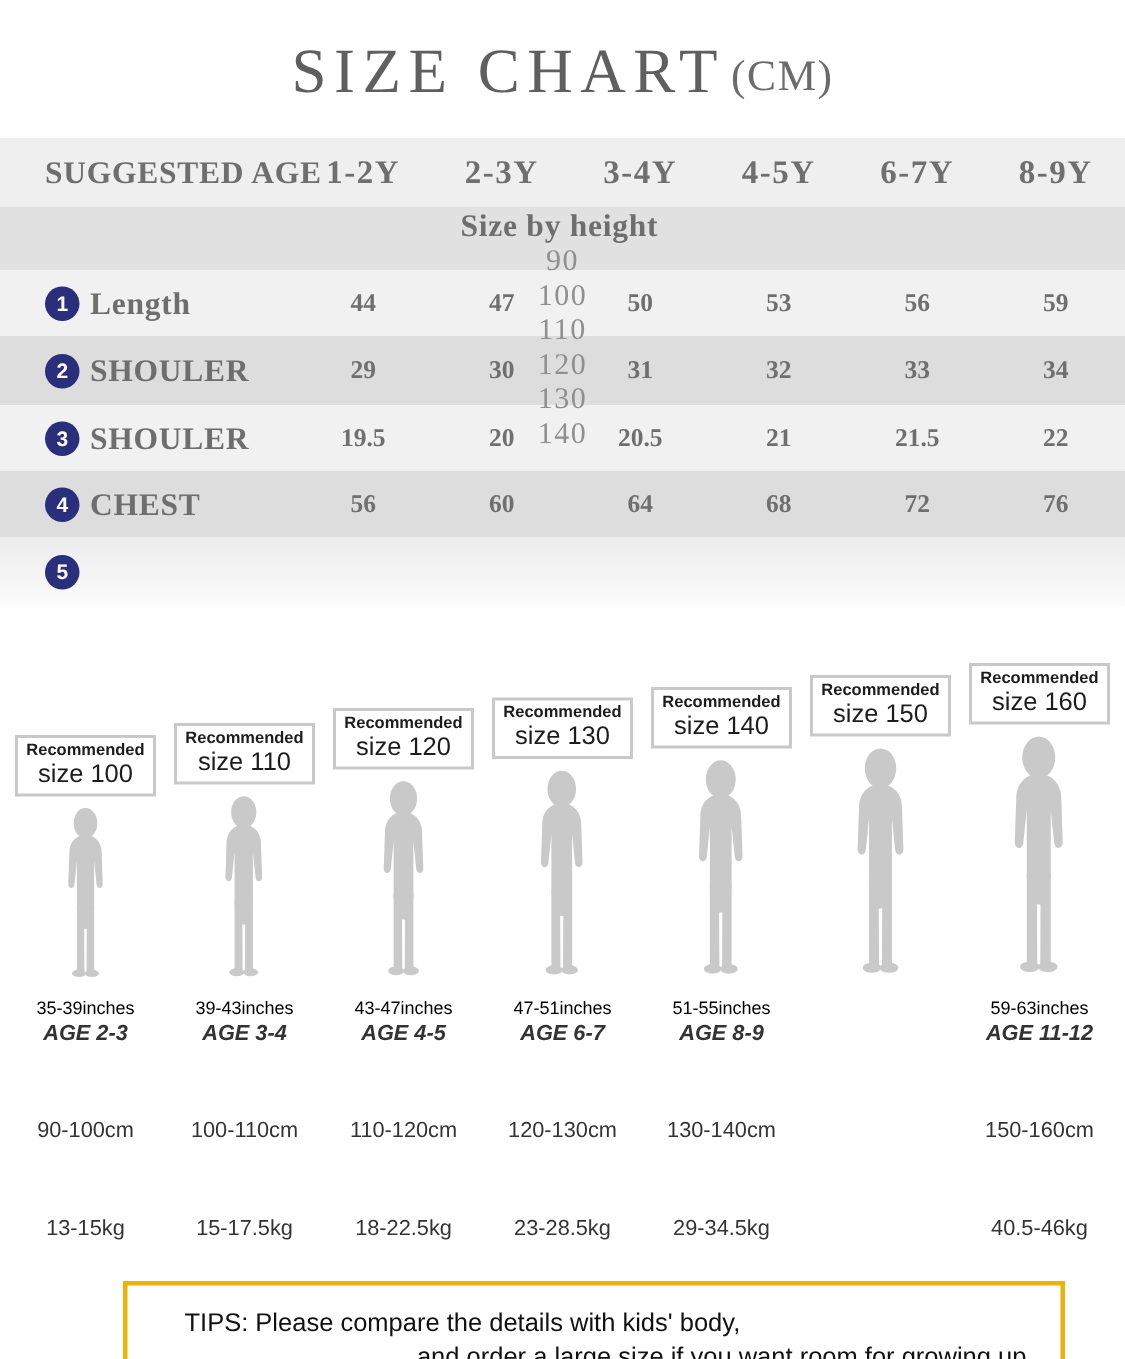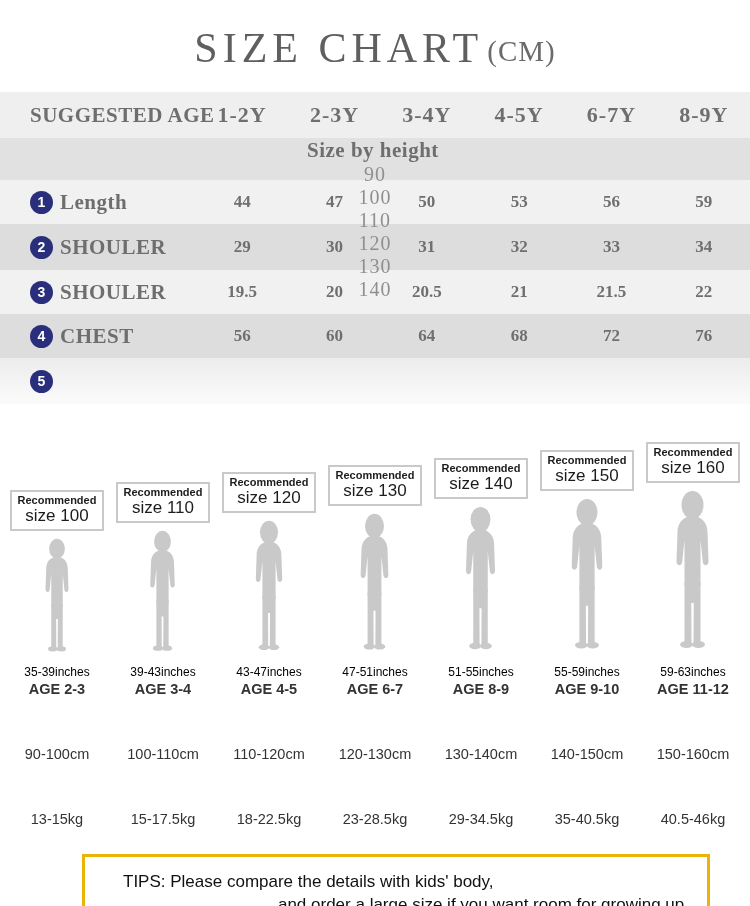--- a/index.html
+++ b/index.html
@@ -40,21 +40,21 @@
   .fig-col { flex:1; min-width:0; display:flex; flex-direction:column; align-items:center; }
   .fig-top { height:226px; display:flex; flex-direction:column; justify-content:flex-end;
              align-items:center; }
   .rec-box { border:2px solid #c9c9c9; background:#ffffff; padding:2px 6px 3px;
              text-align:center; white-space:nowrap; }
   .rec-line1 { font-size:11px; font-weight:bold; color:#1c1c1c; }
   .rec-line2 { font-size:17px; color:#1c1c1c; }
   .sil { margin-top:7px; display:block; }
   .fig-texts { text-align:center; margin-top:5px; line-height:1.25; }
   .fig-inches { font-size:12px; color:#000000; }
-  .fig-age { font-size:14.5px; font-weight:bold; color:#333333; }
+  .fig-age { font-size:14.5px; font-weight:bold; color:#333333;font-style:italic; }
   .fig-cm, .fig-kg { font-size:14.5px; color:#333333;margin-top:47px; }
 
   
   .tips-box { width:628px; margin:26px 0 0 82px; border:3px solid #eab308;
               padding:15px 14px 19px 14px; }
   .tips-line1 { font-size:17px; color:#111111; padding-left:24px; }
   .tips-line2 { font-size:17px; color:#111111; text-align:right; padding-right:4px; margin-top:3px; }
 </style>
 </head>
 <body>
@@ -264,26 +264,20 @@
   <div class="fig-col">
     <div class="fig-top">
       <div class="rec-box">
         <div class="rec-line1">Recommended</div>
         <div class="rec-line2">size 150</div>
       </div>
       <svg class="sil" viewBox="0 0 60 170" height="162" width="58">
         <use href="#child-shape"></use>
       </svg>
     </div>
-    <div class="fig-texts">
-      <div class="fig-inches">55-59inches</div>
-      <div class="fig-age">AGE 9-10</div>
-      <div class="fig-cm">140-150cm</div>
-      <div class="fig-kg">35-40.5kg</div>
-    </div>
   </div>
 
   <div class="fig-col">
     <div class="fig-top">
       <div class="rec-box">
         <div class="rec-line1">Recommended</div>
         <div class="rec-line2">size 160</div>
       </div>
       <svg class="sil" viewBox="0 0 60 170" height="170" width="61">
         <use href="#child-shape"></use>

